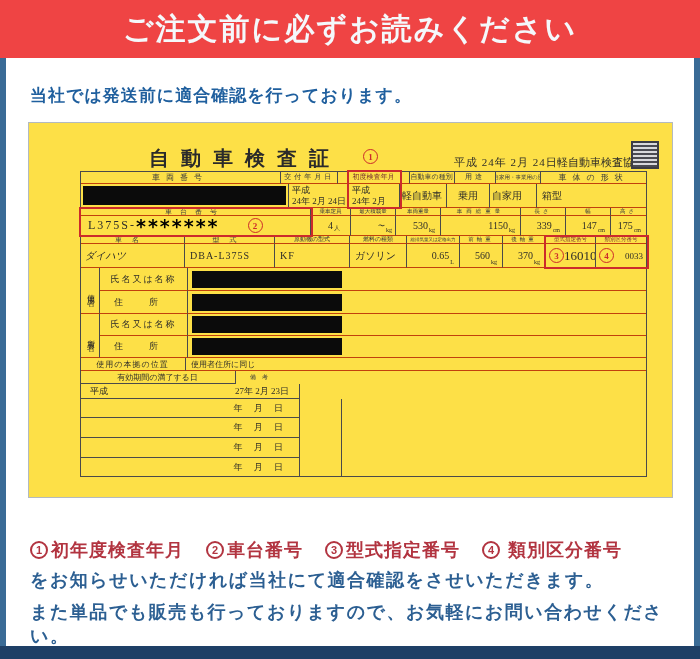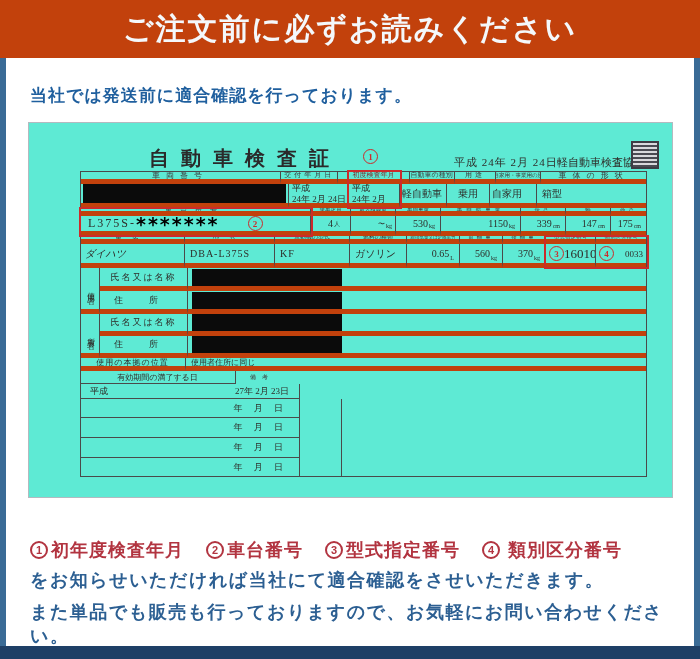--- a/index.html
+++ b/index.html
@@ -1,45 +1,45 @@
 <!DOCTYPE html>
 <html><head>
 <meta charset="utf-8">
 <style>
   html,body{margin:0;padding:0;background:#fff;}
   .page{position:relative;width:700px;height:659px;background:#fff;overflow:hidden;
         font-family:"Liberation Sans",sans-serif;}
   
-  .banner{position:absolute;left:0;top:0;width:700px;height:58px;background:#c2410c;
+  .banner{position:absolute;left:0;top:0;width:700px;height:58px;background:#ef4444;
           display:flex;align-items:center;justify-content:center;}
   .banner-title{color:#f4f8fb;font-size:30px;font-weight:bold;letter-spacing:2px;}
   
   .content{position:absolute;left:0;top:58px;width:700px;height:601px;background:#fff;
            border-left:6px solid #3a6b96;border-right:6px solid #3a6b96;box-sizing:border-box;}
   .bottom-strip{position:absolute;left:0;top:646px;width:700px;height:13px;background:#1e3f66;}
   .intro{position:absolute;left:30px;top:84px;font-size:17px;font-weight:bold;color:#1f5f9e;letter-spacing:1px;}
   
-  .cert-box{position:absolute;left:28px;top:122px;width:643px;height:374px;background:#5eead4;
+  .cert-box{position:absolute;left:28px;top:122px;width:643px;height:374px;background:#fde047;
             border:1px solid #b3bac0;font-family:"Liberation Serif",serif;color:#2e2c28;}
   .cert-title{position:absolute;left:120px;top:22px;font-size:20px;font-weight:bold;letter-spacing:12px;color:#2a2a2a;}
   .cert-date{position:absolute;left:425px;top:32px;font-size:11px;letter-spacing:1px;}
   .cert-issuer{position:absolute;left:528px;top:32px;font-size:11px;}
   .stamp{position:absolute;left:602px;top:18px;width:24px;height:24px;border:2px solid #3c3c44;
          background:repeating-linear-gradient(0deg,#4a4a52 0 2px,#d8d8dc 2px 4px),
                     repeating-linear-gradient(90deg,rgba(60,60,68,.8) 0 2px,rgba(220,220,224,.6) 2px 4px);}
   
   .cnum{display:inline-flex;align-items:center;justify-content:center;box-sizing:border-box;
         width:15px;height:15px;border:1.6px solid #cc2b2b;border-radius:50%;
         color:#cc2b2b;font-size:9px;font-weight:bold;background:rgba(255,255,255,.0);flex:none;}
   .cnum-big{width:18px;height:18px;font-size:11px;border-width:2px;}
   
   .ctable{position:absolute;left:51px;top:48px;width:567px;height:306px;}
   .outline{position:absolute;left:0;top:0;width:567px;height:306px;border:1px solid #4a4a4a;box-sizing:border-box;pointer-events:none;}
   .trow{display:flex;}
-  .tc{box-sizing:border-box;border-right:1px solid #4a4a4a;border-bottom:5px solid #c2410c;
+  .tc{box-sizing:border-box;border-right:1px solid #4a4a4a;border-bottom:1px solid #c2410c;
       display:flex;align-items:center;justify-content:center;overflow:hidden;white-space:nowrap;}
   .th{font-size:7px;color:#3a3a3a;}
   .th8{font-size:8px;}
   .val{font-size:10px;}
   .left{justify-content:flex-start;padding-left:5px;}
   .right{justify-content:flex-end;padding-right:5px;}
   .unit{font-size:6px;align-self:flex-end;padding-bottom:2px;margin-left:1px;}
   .bar{background:#0b0b0b;}
   .vert{writing-mode:vertical-rl;text-orientation:upright;font-size:8px;letter-spacing:2px;}
   .twocol{display:flex;flex-direction:column;align-items:flex-start;justify-content:center;

